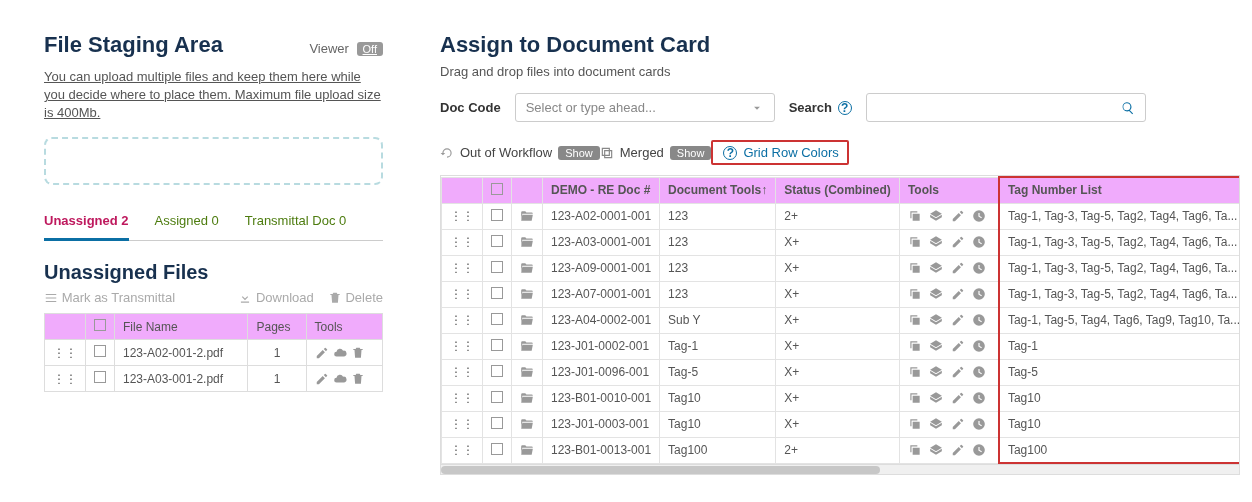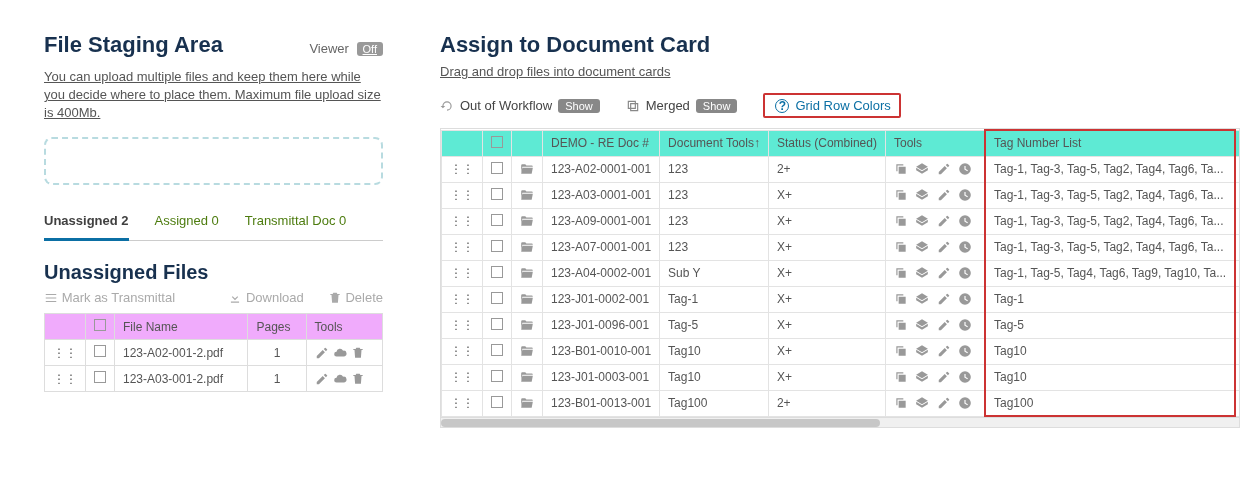--- a/index.html
+++ b/index.html
@@ -11,47 +11,47 @@
   h2.sub { font-size: 20px; }
   .viewer-row { display: flex; justify-content: space-between; align-items: center; }
   .viewer-label { color: #666; font-size: 13px; }
   .off-badge { background: #999; color: #fff; border-radius: 3px; padding: 1px 6px; font-size: 11px; margin-left: 4px; cursor: pointer; text-decoration: underline; }
   .desc { color: #555; font-size: 13px; line-height: 1.4; margin: 4px 0 14px; text-decoration: underline; }
   .dropzone { border: 2px dashed #b8dbe0; border-radius: 8px; padding: 22px 0; text-align: center; margin-bottom: 22px; }
   .drop-line { color: #8abac1; font-weight: 600; font-size: 15px; display:flex; align-items:center; justify-content:center; gap:8px; }
   .choose-btn { background: #8abac1; color: #fff; border: none; padding: 10px 16px; border-radius: 3px; margin-top: 14px; font-size: 13px; cursor:pointer; }
   .tabs { border-bottom: 1px solid #ccc; display: flex; gap: 26px; margin-bottom: 20px; }
   .tab { padding: 6px 0 10px; color: #4d7c0f; font-size: 13px; cursor:pointer; }
-  .tab.active { color: #404040; font-weight: 600; border-bottom: 3px solid #0b6fa4; margin-bottom: -1px; }
-  .actions { display: flex; gap: 24px; color: #aaa; font-size: 13px; margin-bottom: 8px; align-items:center; }
+  .tab.active { color: #be185d; font-weight: 600; border-bottom: 3px solid #0b6fa4; margin-bottom: -1px; }
+  .actions { display: flex; gap: 14px; color: #aaa; font-size: 13px; margin-bottom: 8px; align-items:center; }
   .actions .spacer { flex:1; }
   table.files { width: 100%; border-collapse: collapse; font-size: 12px; }
   table.files th, table.files td { border: 1px solid #ddd; padding: 5px 8px; text-align: left; color:#555; }
   table.files th { background: #f0abfc; font-weight: 400; }
   .drag-handle { color: #bbb; cursor: grab; }
   .tool-icons { display:flex; gap:4px; color:#888; }
   .tool-icons span { cursor:pointer; }
 
-  .subdesc { color: #555; font-size: 13px; margin: 4px 0 14px; text-decoration: underline; }
+  .subdesc { color: #555; font-size: 13px; margin: 4px 0 14px; }
   .controls { display: flex; align-items: center; gap: 14px; margin-bottom: 18px; flex-wrap: wrap; }
   .controls label { font-weight: 600; color: #333; font-size: 13px; }
   .select-box { border: 1px solid #ccc; border-radius: 3px; padding: 6px 10px; width: 260px; display:flex; justify-content:space-between; align-items:center; color:#888; cursor:pointer; background:#fff; }
   .search-box { border: 1px solid #ccc; border-radius: 3px; padding: 6px 10px; width: 280px; display:flex; justify-content:space-between; align-items:center; }
   .search-box input { border:none; outline:none; flex:1; font-size:13px; }
   .help-icon { color:#0b6fa4; font-weight:bold; font-size:12px; border:1px solid #0b6fa4; border-radius:50%; width:14px; height:14px; display:inline-flex; align-items:center; justify-content:center; margin-left:2px; }
 
-  .filter-row { display:flex; align-items:center; gap:26px; margin-bottom:10px; }
+  .filter-row { display:flex; align-items:center; gap:0; margin-bottom:10px; }
   .filter-chip { display:flex; align-items:center; gap:6px; font-size:13px; color:#444; }
   .show-badge { background:#888; color:#fff; border-radius:3px; padding:1px 7px; font-size:11px; cursor:pointer; }
   .grid-colors { border:2px solid #c33; padding:3px 8px; color:#0b6fa4; border-radius:2px; cursor:pointer; display:flex; align-items:center; gap:6px; }
 
   .grid-wrap { border:1px solid #ddd; overflow-x:auto; max-width: 800px; }
   table.grid { border-collapse: collapse; font-size:12px; white-space:nowrap; }
   table.grid th, table.grid td { border:1px solid #e3e3e3; padding:5px 8px; text-align:left; color:#555; background:#fff; }
-  table.grid th { background:#5eead4; font-weight:400; position:sticky; top:0; }
+  table.grid th { background:#f0abfc; font-weight:700; position:sticky; top:0; }
   table.grid td.tools-cell span { margin-right:4px; color:#999; cursor:pointer; }
   .col-handle { width:20px; text-align:center; }
   .col-chk { width:26px; text-align:center; }
   .col-folder { width:32px; text-align:center; }
   .doccard-head { color:#0b6fa4; cursor:pointer; }
   .tag-col { border-left:2px solid #c33 !important; border-right:2px solid #c33 !important; }
   .tag-head { border-top:2px solid #c33 !important; }
   .tag-last { border-bottom:2px solid #c33 !important; }
   .folder-icon { color:#888; }
   svg.ic { width:14px; height:14px; fill:#999; vertical-align:middle; }
@@ -158,20 +158,36 @@
     </td>
           </tr>
         </tbody>
     </table>
   </div>
 
   <div class="right-panel">
     <h2>Assign to Document Card</h2>
     <p class="subdesc">Drag and drop files into document cards</p>
 
+    <div class="controls">
+      <label>Doc Code</label>
+      <div class="select-box">
+        <span>Select or type ahead...</span>
+        <svg class="ic" viewBox="0 0 24 24">
+            <path d="M7 10l5 5 5-5z"></path>
+          </svg>
+      </div>
+      <label><span>Search</span> <span class="help-icon">?</span></label>
+      <div class="search-box">
+        <input type="text" style="">
+        <svg class="ic" style="fill:#0b6fa4" viewBox="0 0 24 24">
+            <path d="M10 2a8 8 0 015.3 13.9l5.4 5.4-1.4 1.4-5.4-5.4A8 8 0 1110 2zm0 2a6 6 0 100 12 6 6 0 000-12z"></path>
+          </svg>
+      </div>
+    </div>
 
     <div class="filter-row">
       <div class="filter-chip">
         <svg class="ic" viewBox="0 0 24 24">
             <path d="M12 4a8 8 0 00-8 8H1l4 4 4-4H6a6 6 0 116 6v2a8 8 0 000-16z"></path>
           </svg>
         <span>Out of Workflow</span>
         <span class="show-badge">Show</span>
       </div>
       <div class="filter-chip">

